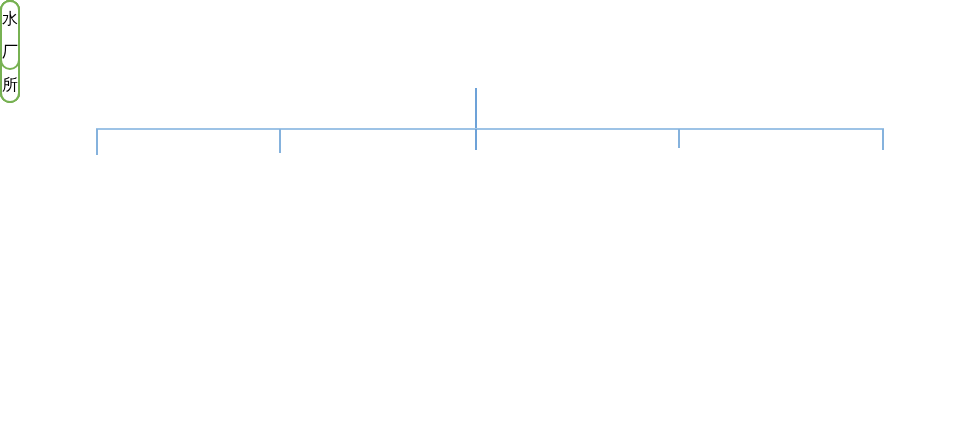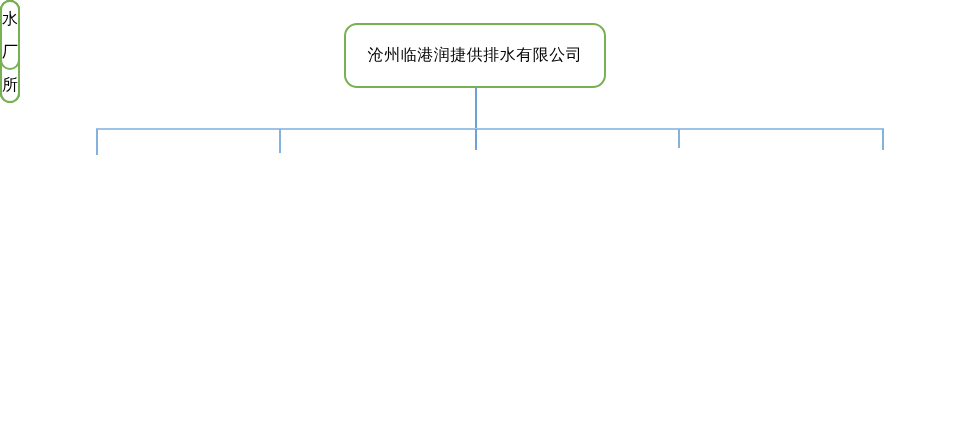--- a/index.html
+++ b/index.html
@@ -83,23 +83,20 @@
   .drop-2 { left: 279px; top: 129px; height: 24px; background: #85b2dd; }
   .drop-3 { left: 475px; top: 129px; height: 21px; background: #6da2d8; }
   .drop-4 { left: 678px; top: 129px; height: 19px; background: #85b2dd; }
   .drop-5 { left: 882px; top: 129px; height: 21px; background: #85b2dd; }
 </style>
 </head>
 <body>
 
 <div class="canvas">
 
-  <div class="node root-node">
-    <span class="root-label">沧州临港润捷供排水有限公司</span>
-  </div>
 
   <div class="connector vertical trunk"></div>
   <div class="connector horizontal hline"></div>
   <div class="connector vertical drop-1"></div>
   <div class="connector vertical drop-2"></div>
   <div class="connector vertical drop-3"></div>
   <div class="connector vertical drop-4"></div>
   <div class="connector vertical drop-5"></div>
 
   <div class="node child-node">

